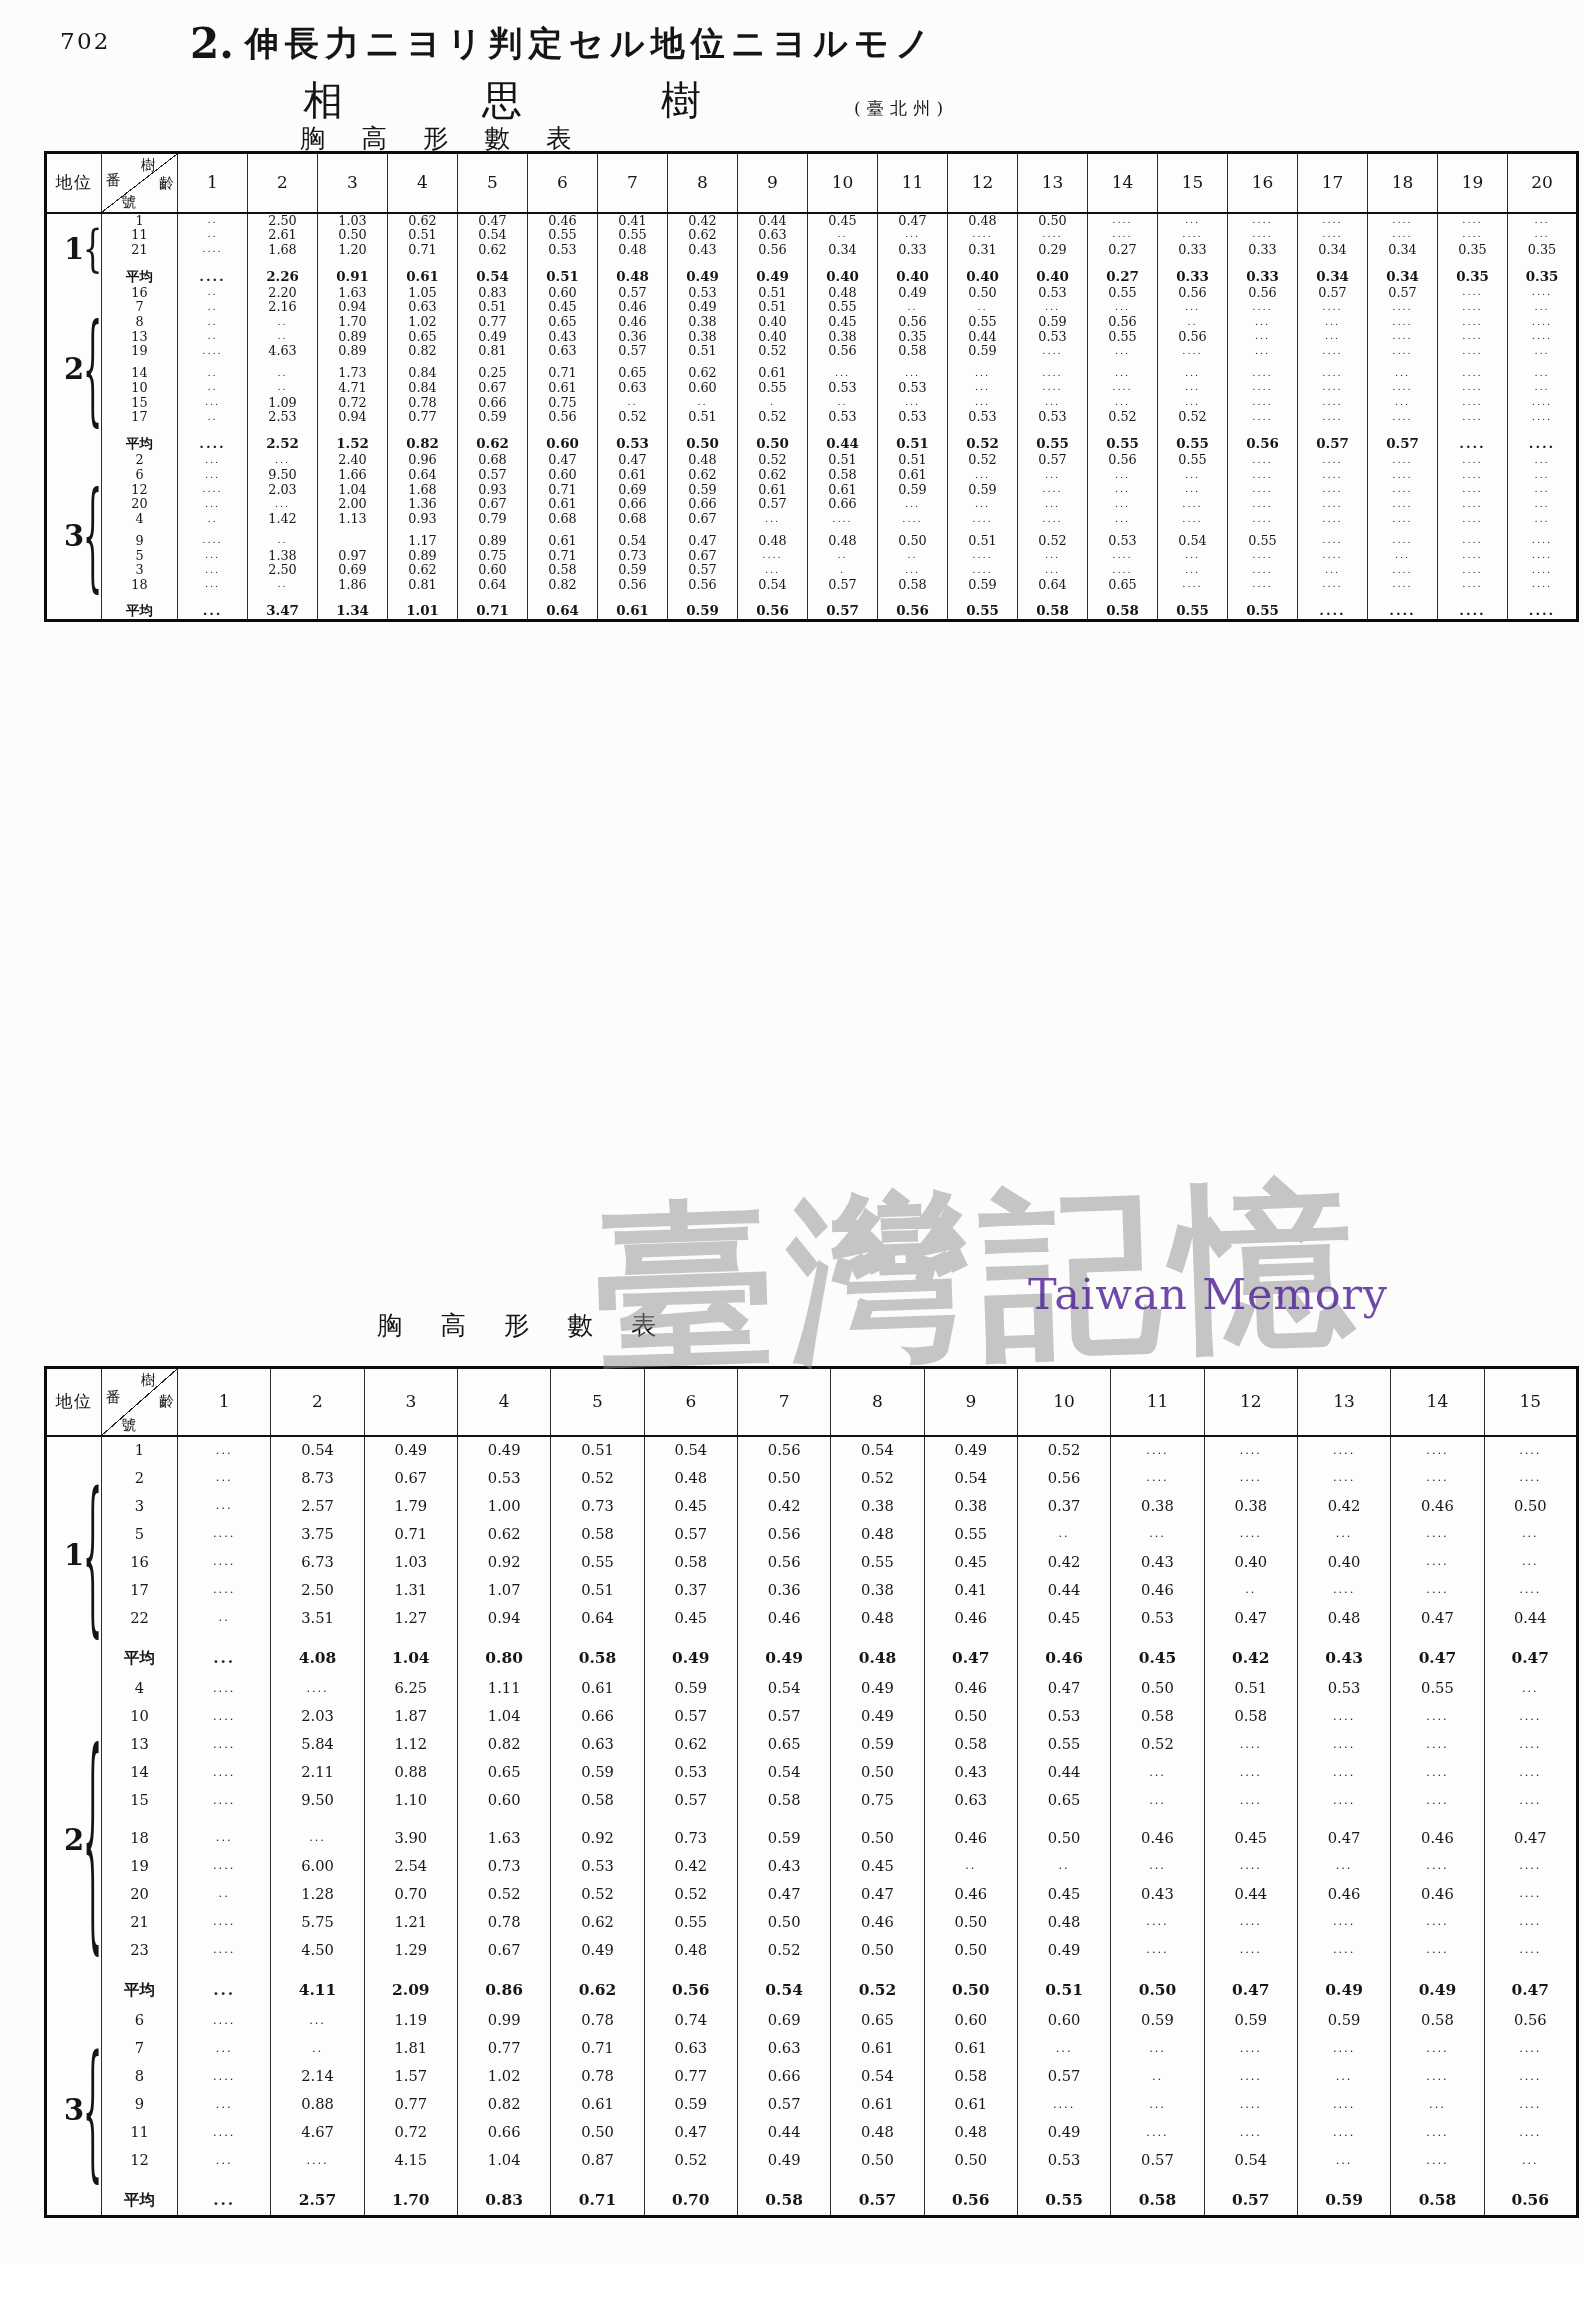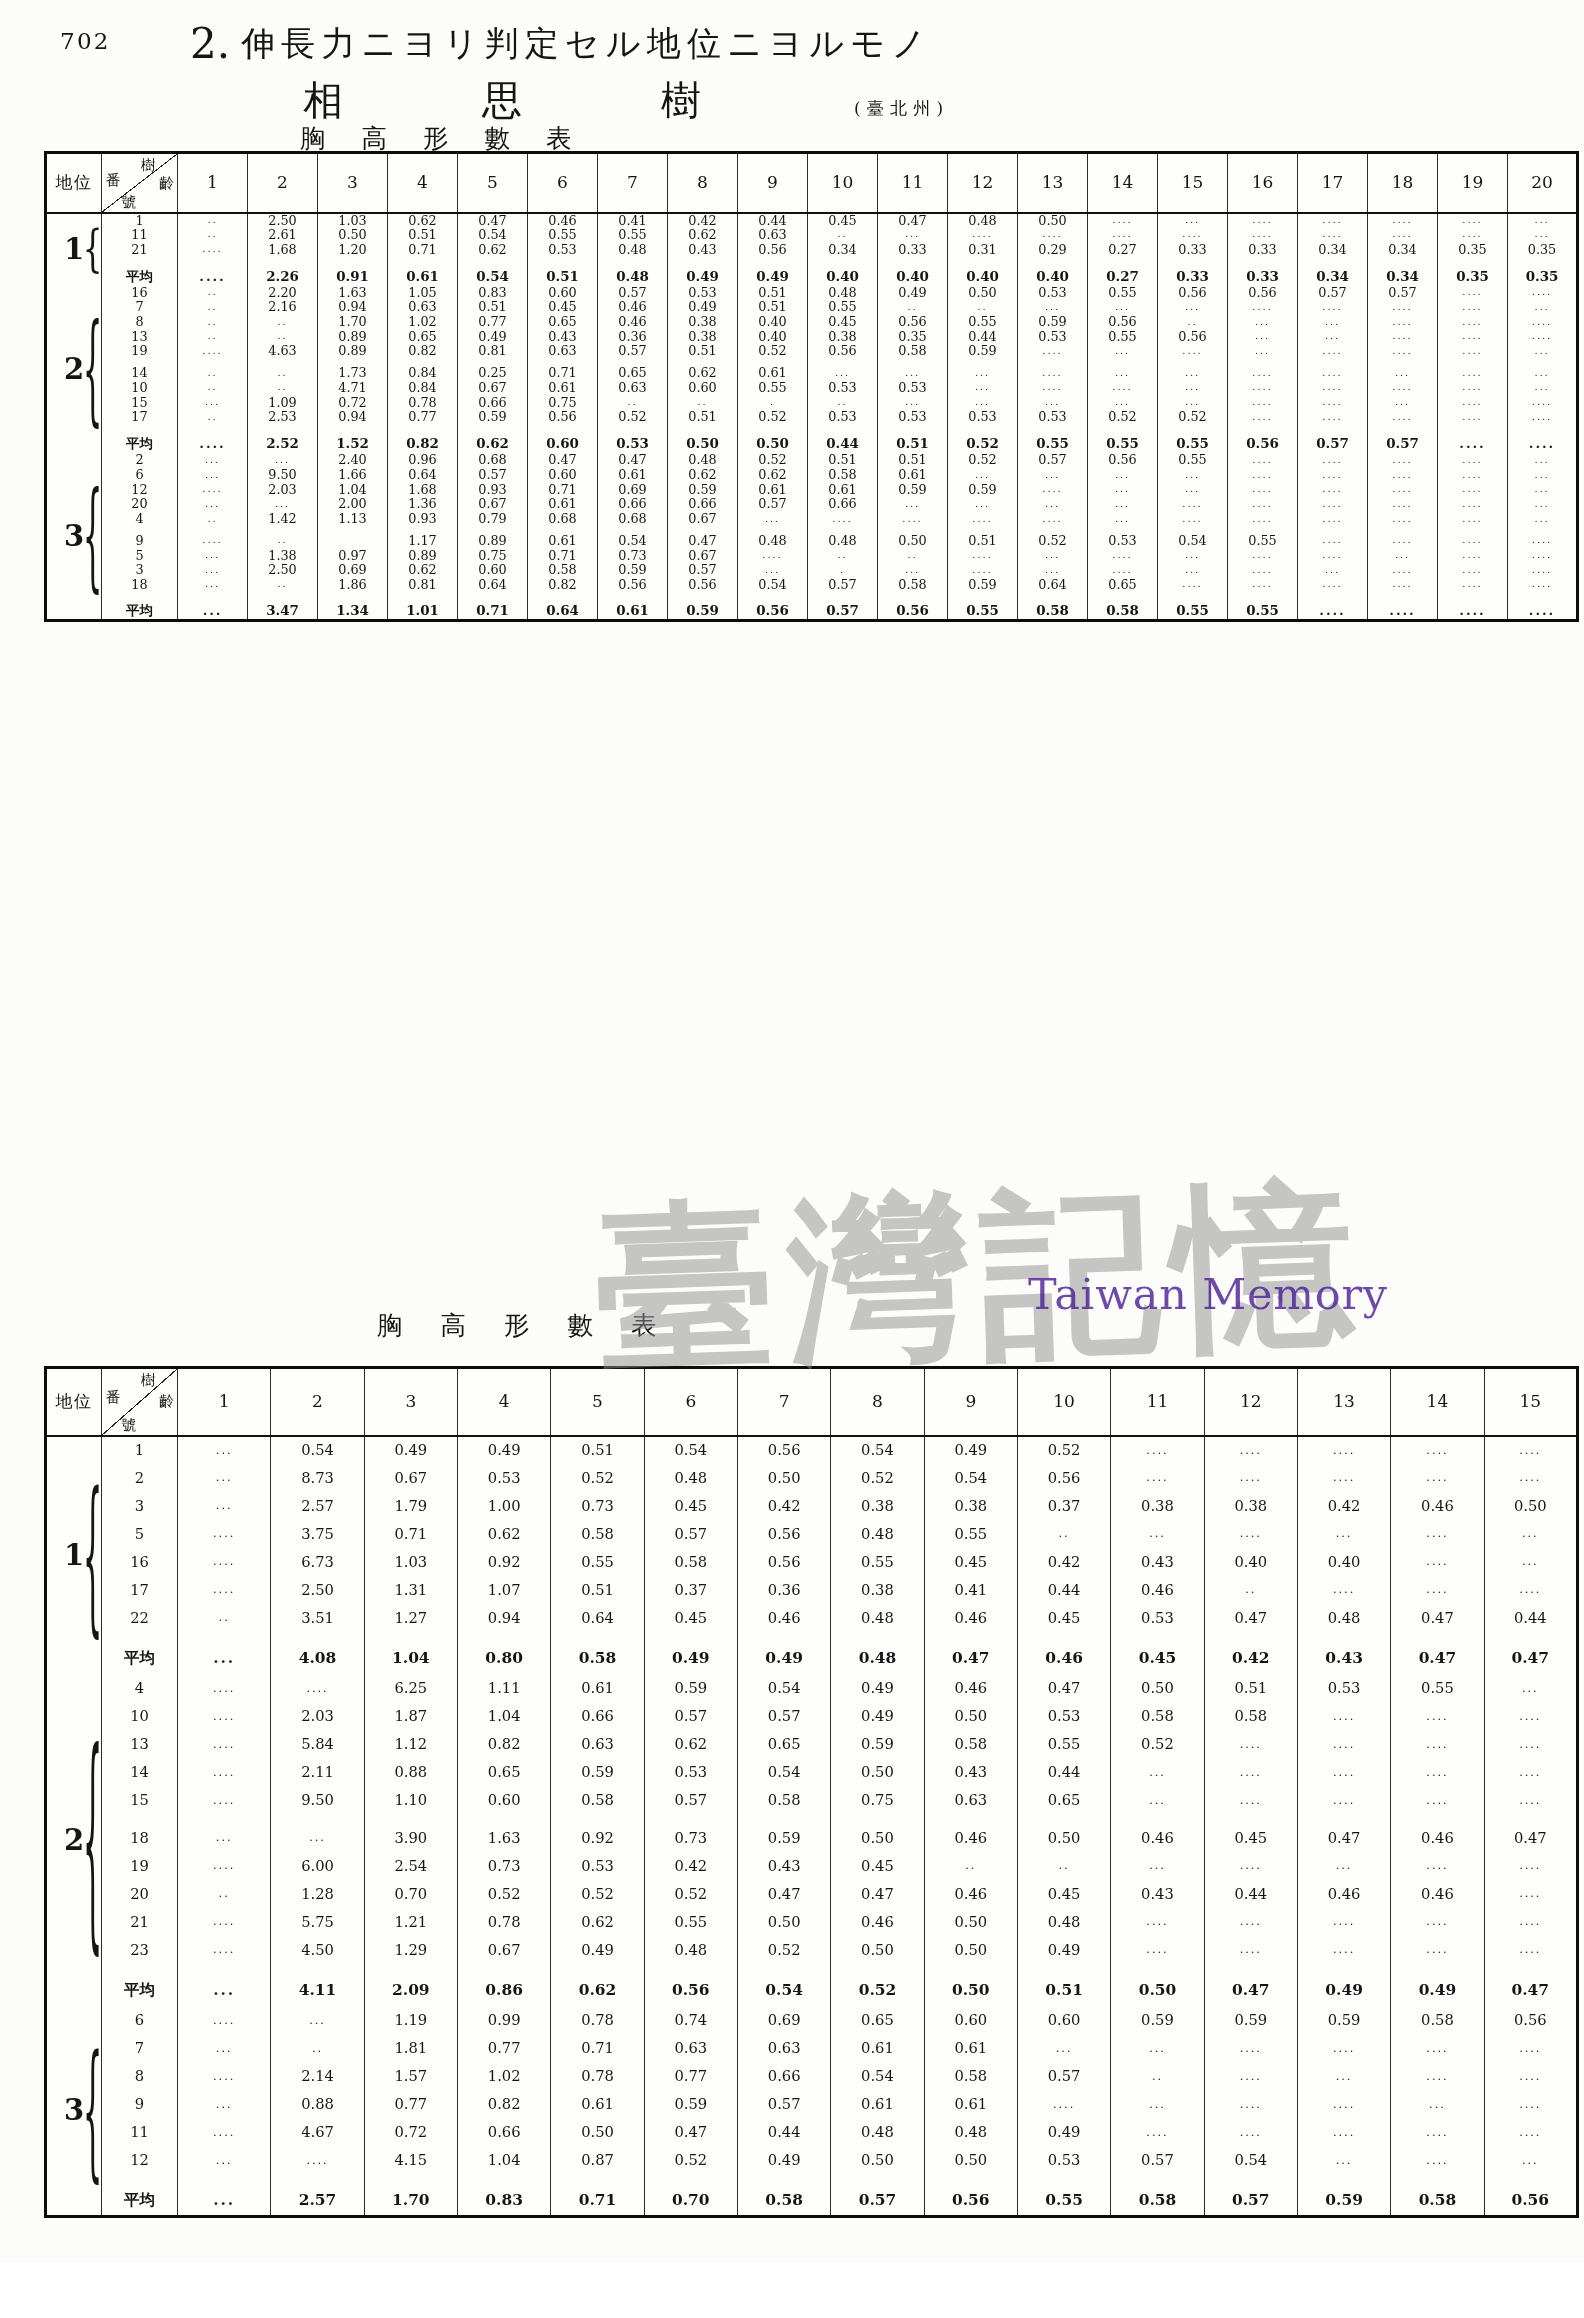--- a/index.html
+++ b/index.html
@@ -1,19 +1,19 @@
 <!DOCTYPE html>
 <html style="font-size:12.4px"><head>
 <meta charset="utf-8">
 <style>
   html,body{margin:0;padding:0;background:#ffffff;}
   .page{position:relative;width:1584px;height:2263px;background:#fcfcfa;overflow:hidden;
         font-family:"DejaVu Serif","Liberation Serif",serif;color:#151515;}
   .page-number{position:absolute;left:60px;top:28px;font-size:23px;letter-spacing:2.3px;}
-  .doc-title{position:absolute;left:190px;top:18.5px;font-weight:normal;white-space:nowrap;}
+  .doc-title{position:absolute;left:190px;top:18.5px;font-weight:bold;white-space:nowrap;}
   .doc-title .tnum{font-size:42px;vertical-align:-3.1px;margin-right:10.8px;}
   .doc-title .ttext{font-size:34px;letter-spacing:6.2px;}
   .tbl-h1{position:absolute;white-space:nowrap;}
   .h1-main{font-size:40px;font-weight:500;}
   .h1-note{font-size:17px;letter-spacing:6.2px;margin-left:14px;}
   .tbl-h2{position:absolute;white-space:nowrap;font-size:25.5px;}
   .tbl-wrap{position:absolute;}
   table.t{border-collapse:collapse;table-layout:fixed;width:1535px;border:3.1px solid #0c0c0c;background:#fdfdfc;}
   .t th,.t td{border-left:0.8px solid #2b2b2b;border-right:0.8px solid #2b2b2b;text-align:center;
               vertical-align:middle;padding:0;line-height:1.05;overflow:hidden;}

